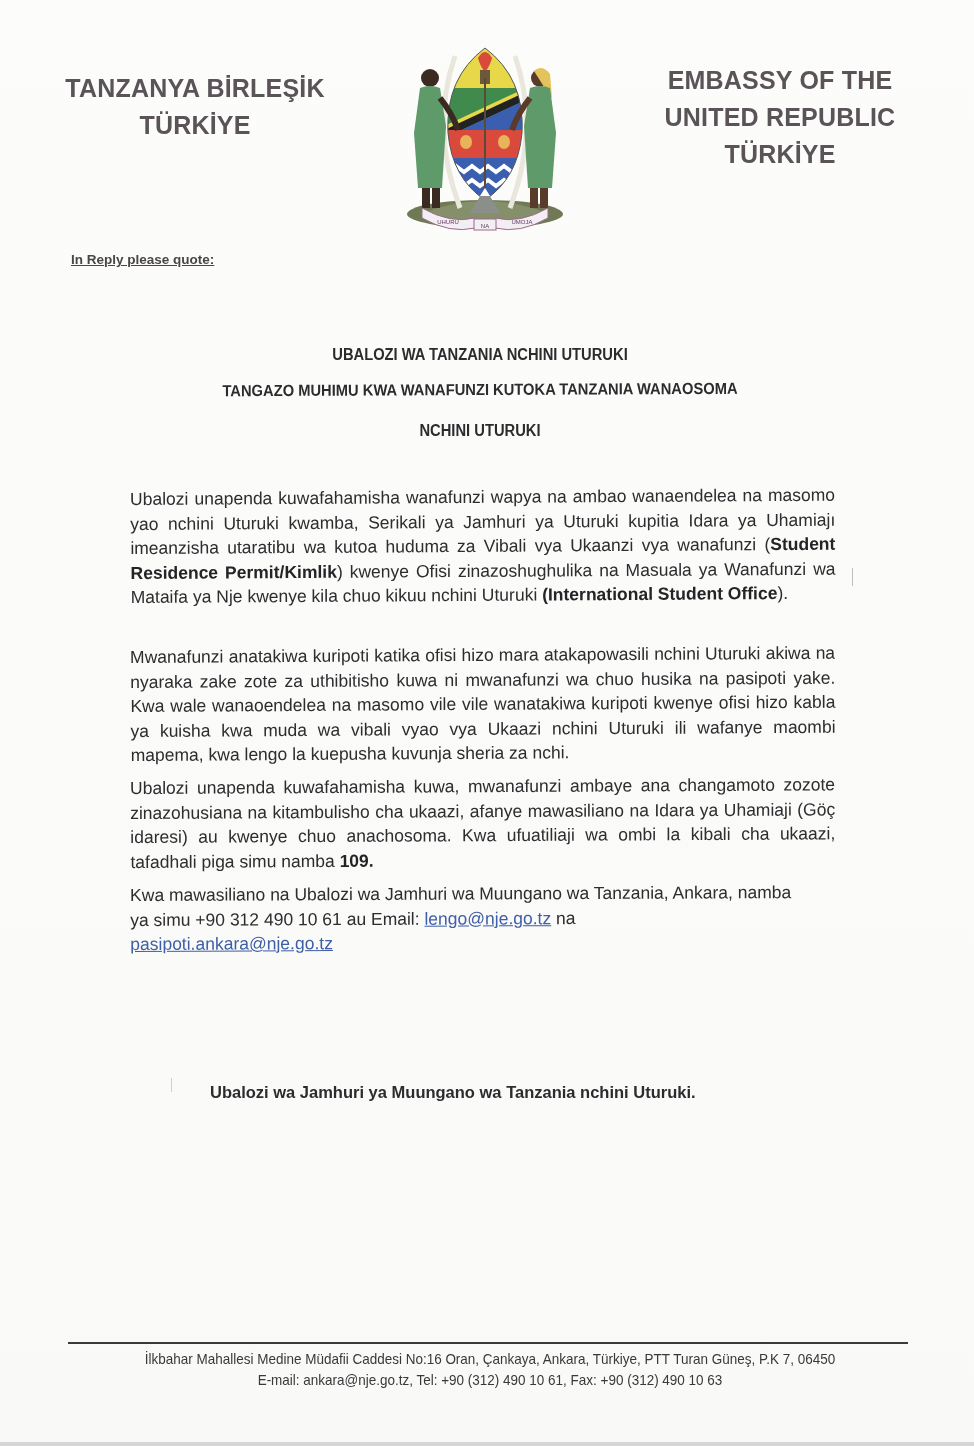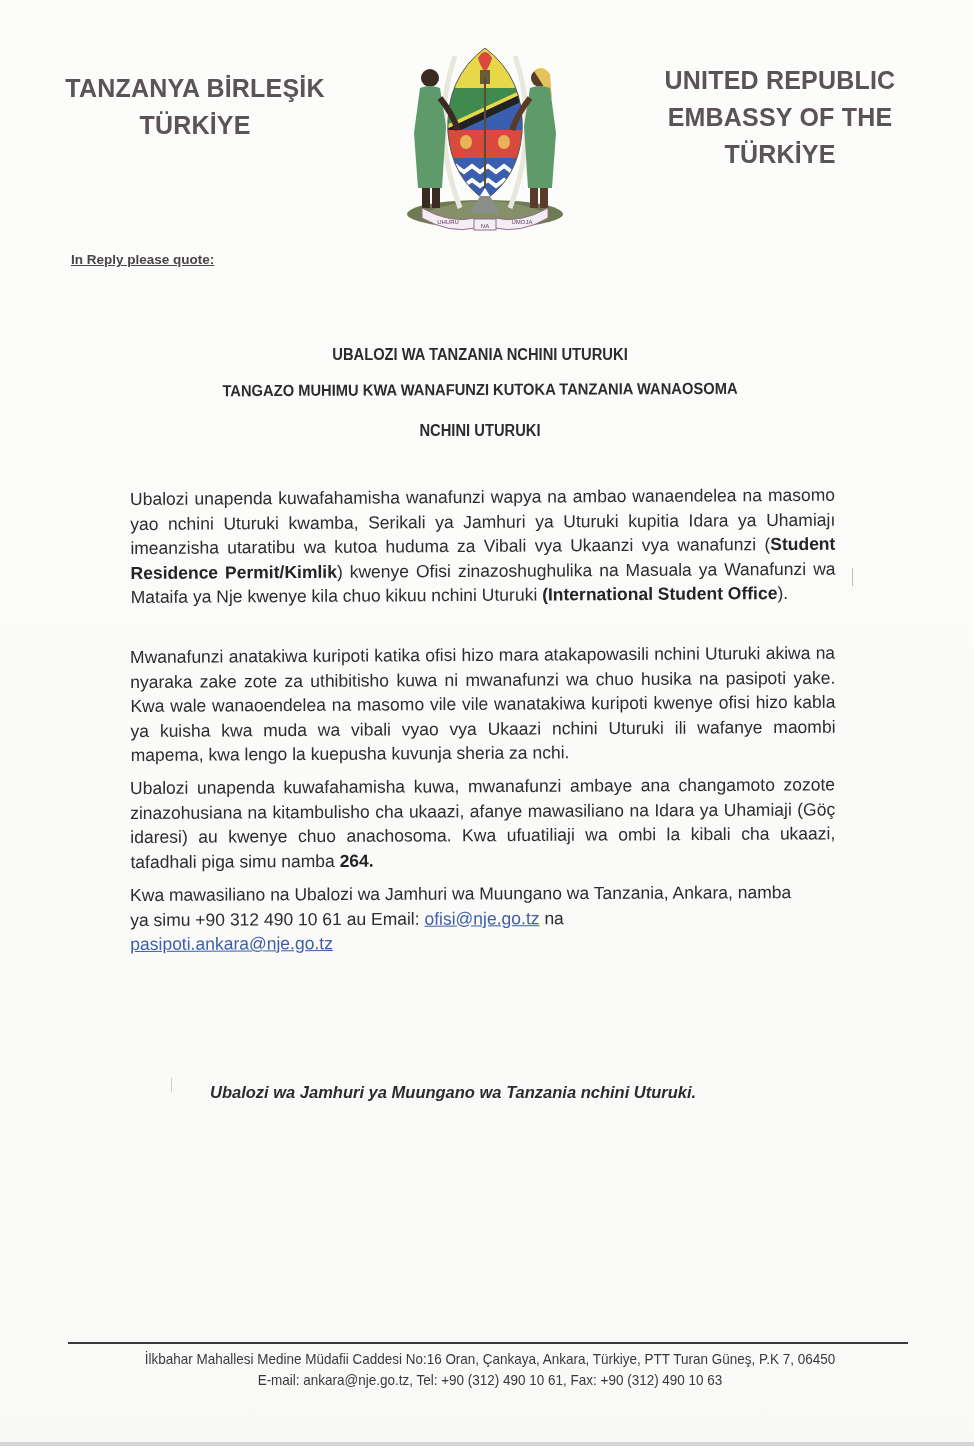--- a/index.html
+++ b/index.html
@@ -35,21 +35,21 @@
     text-align: justify; text-align-last: left;
     transform-origin: left top;
   }
   .para b { color: #262326; }
   .p1 { top: 487px; transform: rotate(-0.35deg); }
   .p2 { top: 645px; transform: rotate(-0.35deg); }
   .p3 { top: 776px; transform: rotate(-0.3deg); }
   .p4 { top: 883px; width: 680px; text-align: left; transform: rotate(-0.25deg); }
   .link { color: #3e5ea8; text-decoration: underline; }
 
-  .sign { position: absolute; left: 210px; top: 1083px; font-size: 16.5px; font-weight: bold; color: #2e2b2e; font-style: italic; }
+  .sign { position: absolute; left: 210px; top: 1083px; font-size: 16.5px; font-weight: bold; color: #2e2b2e; }
 
   .rule { position: absolute; left: 68px; top: 1342px; width: 840px; height: 2px; background: #3a3a3a; }
   .footer { position: absolute; left: 60px; width: 860px; text-align: center; font-size: 14.5px; color: #3b383b; transform: scaleX(0.93); transform-origin: center top; }
   .f1 { top: 1351px; }
   .f2 { top: 1372px; }
 
   .margin-mark { position:absolute; left: 852px; top: 568px; width: 1px; height: 18px; background:#bdbdbd; }
   .margin-mark2 { position:absolute; left: 171px; top: 1078px; width: 1px; height: 14px; background:#cfcfcf; }
 </style>
 </head>
@@ -113,38 +113,38 @@
       <path d="M22 170 Q50 186 75 180 L75 190 Q50 196 22 180Z" fill="#f3eef3" stroke="#9a6a8a" stroke-width="1"></path>
       <path d="M95 180 Q120 186 148 170 L148 180 Q120 196 95 190Z" fill="#f3eef3" stroke="#9a6a8a" stroke-width="1"></path>
       <rect x="74" y="181" width="22" height="11" fill="#f3eef3" stroke="#9a6a8a" stroke-width="1"></rect>
       <text x="48" y="186" font-size="6" font-family="Liberation Sans, sans-serif" fill="#5a3a5a" text-anchor="middle">UHURU</text>
       <text x="85" y="190" font-size="6" font-family="Liberation Sans, sans-serif" fill="#5a3a5a" text-anchor="middle">NA</text>
       <text x="122" y="186" font-size="6" font-family="Liberation Sans, sans-serif" fill="#5a3a5a" text-anchor="middle">UMOJA</text>
     </svg>
   </div>
 
   <div class="hdr-right">
+    <span class="hdr-line">EMBASSY OF THE</span>
     <span class="hdr-line">UNITED REPUBLIC</span>
-    <span class="hdr-line">EMBASSY OF THE</span>
     <span class="hdr-line">TÜRKİYE</span>
   </div>
 
   <div class="reply">In Reply please quote:</div>
 
   <div class="titles t1">UBALOZI WA TANZANIA NCHINI UTURUKI</div>
   <div class="titles t2">TANGAZO MUHIMU KWA WANAFUNZI KUTOKA TANZANIA WANAOSOMA</div>
   <div class="titles t3">NCHINI UTURUKI</div>
 
   <div class="para p1"><span>Ubalozi unapenda kuwafahamisha wanafunzi wapya na ambao wanaendelea na masomo yao nchini Uturuki kwamba, Serikali ya Jamhuri ya Uturuki kupitia Idara ya Uhamiajı imeanzisha utaratibu wa kutoa huduma za Vibali vya Ukaanzi vya wanafunzi (</span><b>Student Residence Permit/Kimlik</b><span>) kwenye Ofisi zinazoshughulika na Masuala ya Wanafunzi wa Mataifa ya Nje kwenye kila chuo kikuu nchini Uturuki </span><b>(International Student Office</b><span>).</span></div>
 
   <div class="para p2">Mwanafunzi anatakiwa kuripoti katika ofisi hizo mara atakapowasili nchini Uturuki akiwa na nyaraka zake zote za uthibitisho kuwa ni mwanafunzi wa chuo husika na pasipoti yake. Kwa wale wanaoendelea na masomo vile vile wanatakiwa kuripoti kwenye ofisi hizo kabla ya kuisha kwa muda wa vibali vyao vya Ukaazi nchini Uturuki ili wafanye maombi mapema, kwa lengo la kuepusha kuvunja sheria za nchi.</div>
 
-  <div class="para p3"><span>Ubalozi unapenda kuwafahamisha kuwa, mwanafunzi ambaye ana changamoto zozote zinazohusiana na kitambulisho cha ukaazi, afanye mawasiliano na Idara ya Uhamiaji (Göç idaresi) au kwenye chuo anachosoma. Kwa ufuatiliaji wa ombi la kibali cha ukaazi, tafadhali piga simu namba </span><b>264.</b></div>
+  <div class="para p3"><span>Ubalozi unapenda kuwafahamisha kuwa, mwanafunzi ambaye ana changamoto zozote zinazohusiana na kitambulisho cha ukaazi, afanye mawasiliano na Idara ya Uhamiaji (Göç idaresi) au kwenye chuo anachosoma. Kwa ufuatiliaji wa ombi la kibali cha ukaazi, tafadhali piga simu namba </span><b>109.</b></div>
 
-  <div class="para p4"><span>Kwa mawasiliano na Ubalozi wa Jamhuri wa Muungano wa Tanzania, Ankara, namba ya simu +90 312 490 10 61 au Email: </span><a class="link">ofisi@nje.go.tz</a><span> na </span><br><a class="link">pasipoti.ankara@nje.go.tz</a></div>
+  <div class="para p4"><span>Kwa mawasiliano na Ubalozi wa Jamhuri wa Muungano wa Tanzania, Ankara, namba ya simu +90 312 490 10 61 au Email: </span><a class="link">lengo@nje.go.tz</a><span> na </span><br><a class="link">pasipoti.ankara@nje.go.tz</a></div>
 
   <div class="margin-mark"></div>
   <div class="margin-mark2"></div>
 
   <div class="sign">Ubalozi wa Jamhuri ya Muungano wa Tanzania nchini Uturuki.</div>
 
   <div class="rule"></div>
   <div class="footer f1">İlkbahar Mahallesi Medine Müdafii Caddesi No:16 Oran, Çankaya, Ankara, Türkiye, PTT Turan Güneş, P.K 7, 06450</div>
   <div class="footer f2">E-mail: ankara@nje.go.tz, Tel: +90 (312) 490 10 61, Fax: +90 (312) 490 10 63</div>
 </div>

